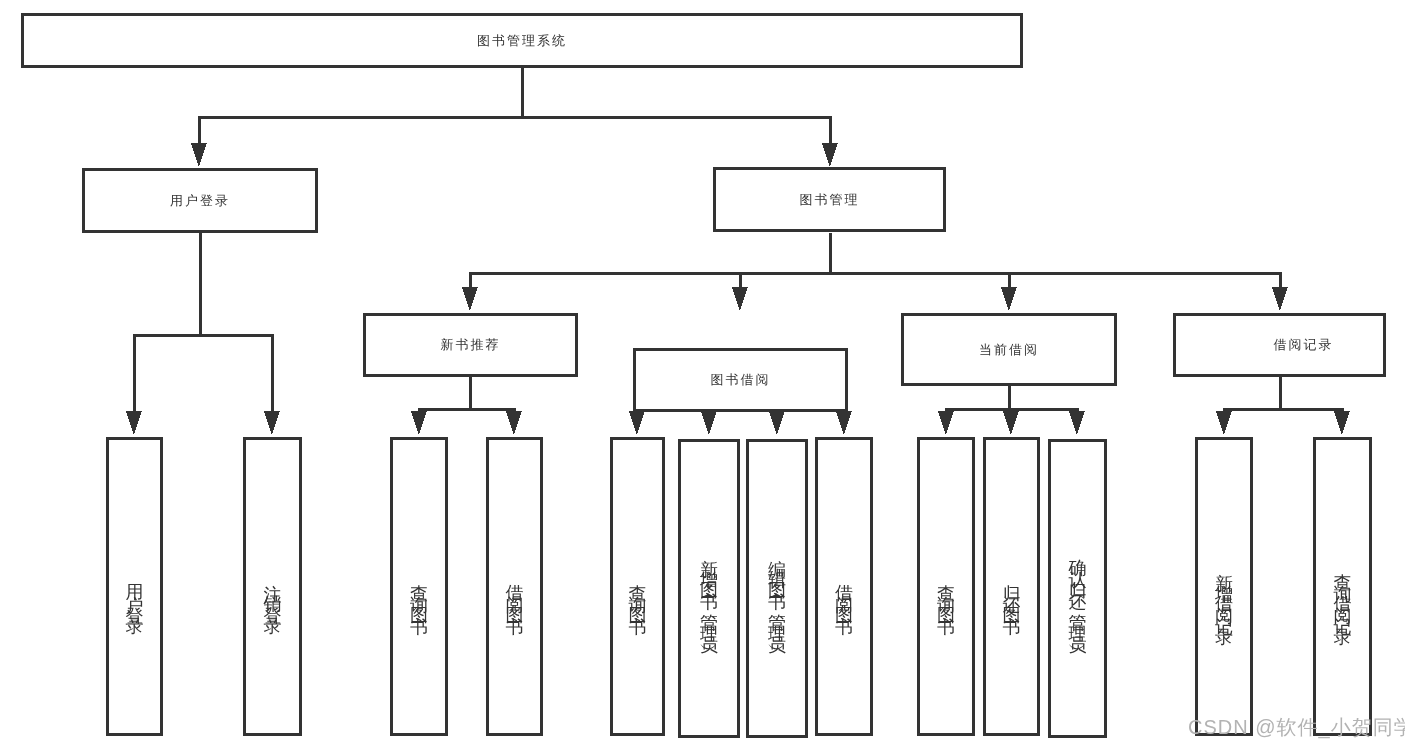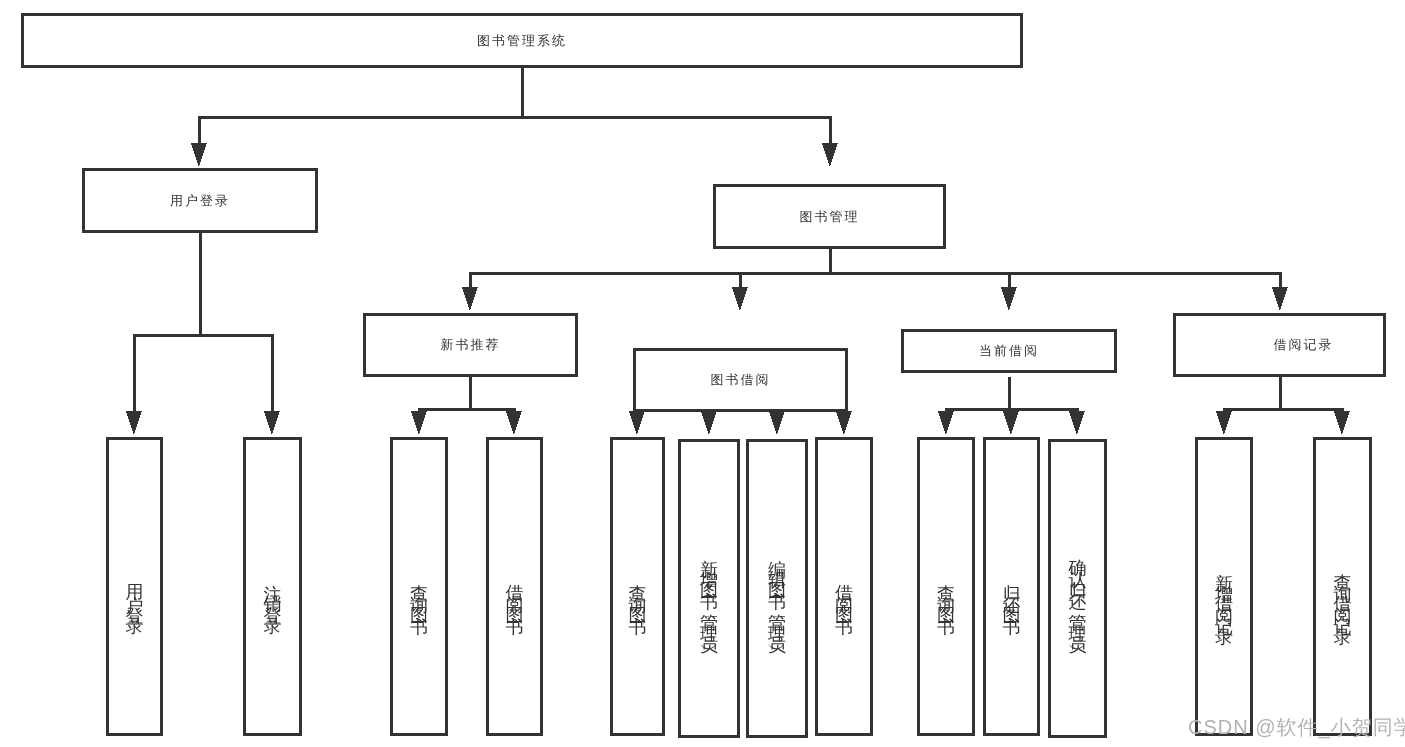--- a/index.html
+++ b/index.html
@@ -98,25 +98,25 @@
       <polygon points="1011,435 1003,411 1019,411"></polygon>
       <polygon points="1077,435 1069,411 1085,411"></polygon>
       <polygon points="1224,435 1216,411 1232,411"></polygon>
       <polygon points="1342,435 1334,411 1350,411"></polygon>
     </g>
   </svg>
 
   <div class="node hbox" style="left:21px; top:13px; width:1002px; height:55px;">图书管理系统</div>
 
   <div class="node hbox" style="left:82px; top:168px; width:236px; height:65px;">用户登录</div>
-  <div class="node hbox" style="left:713px; top:184px; width:233px; height:65px;">图书管理</div>
+  <div class="node hbox" style="left:713px; top:167px; width:233px; height:65px;">图书管理</div>
 
   <div class="node hbox" style="left:363px; top:313px; width:215px; height:64px;">新书推荐</div>
   <div class="node hbox" style="left:633px; top:313px; width:215px; height:64px;margin-top:35px;">图书借阅</div>
-  <div class="node hbox" style="left:901px; top:313px; width:216px; height:44px;margin-top:16px;">当前借阅</div>
+  <div class="node hbox" style="left:901px; top:313px; width:216px; height:73px;">当前借阅</div>
   <div class="node hbox" style="left:1173px; top:313px; width:213px; height:64px;padding-left:48px;">借阅记录</div>
 
   <div class="node vbox" style="left:106px; top:437px; width:57px; height:299px;">
     <span class="vtext">用户登录</span>
   </div>
   <div class="node vbox" style="left:243px; top:437px; width:59px; height:299px;">
     <span class="vtext">注销登录</span>
   </div>
 
   <div class="node vbox" style="left:390px; top:437px; width:58px; height:299px;">

